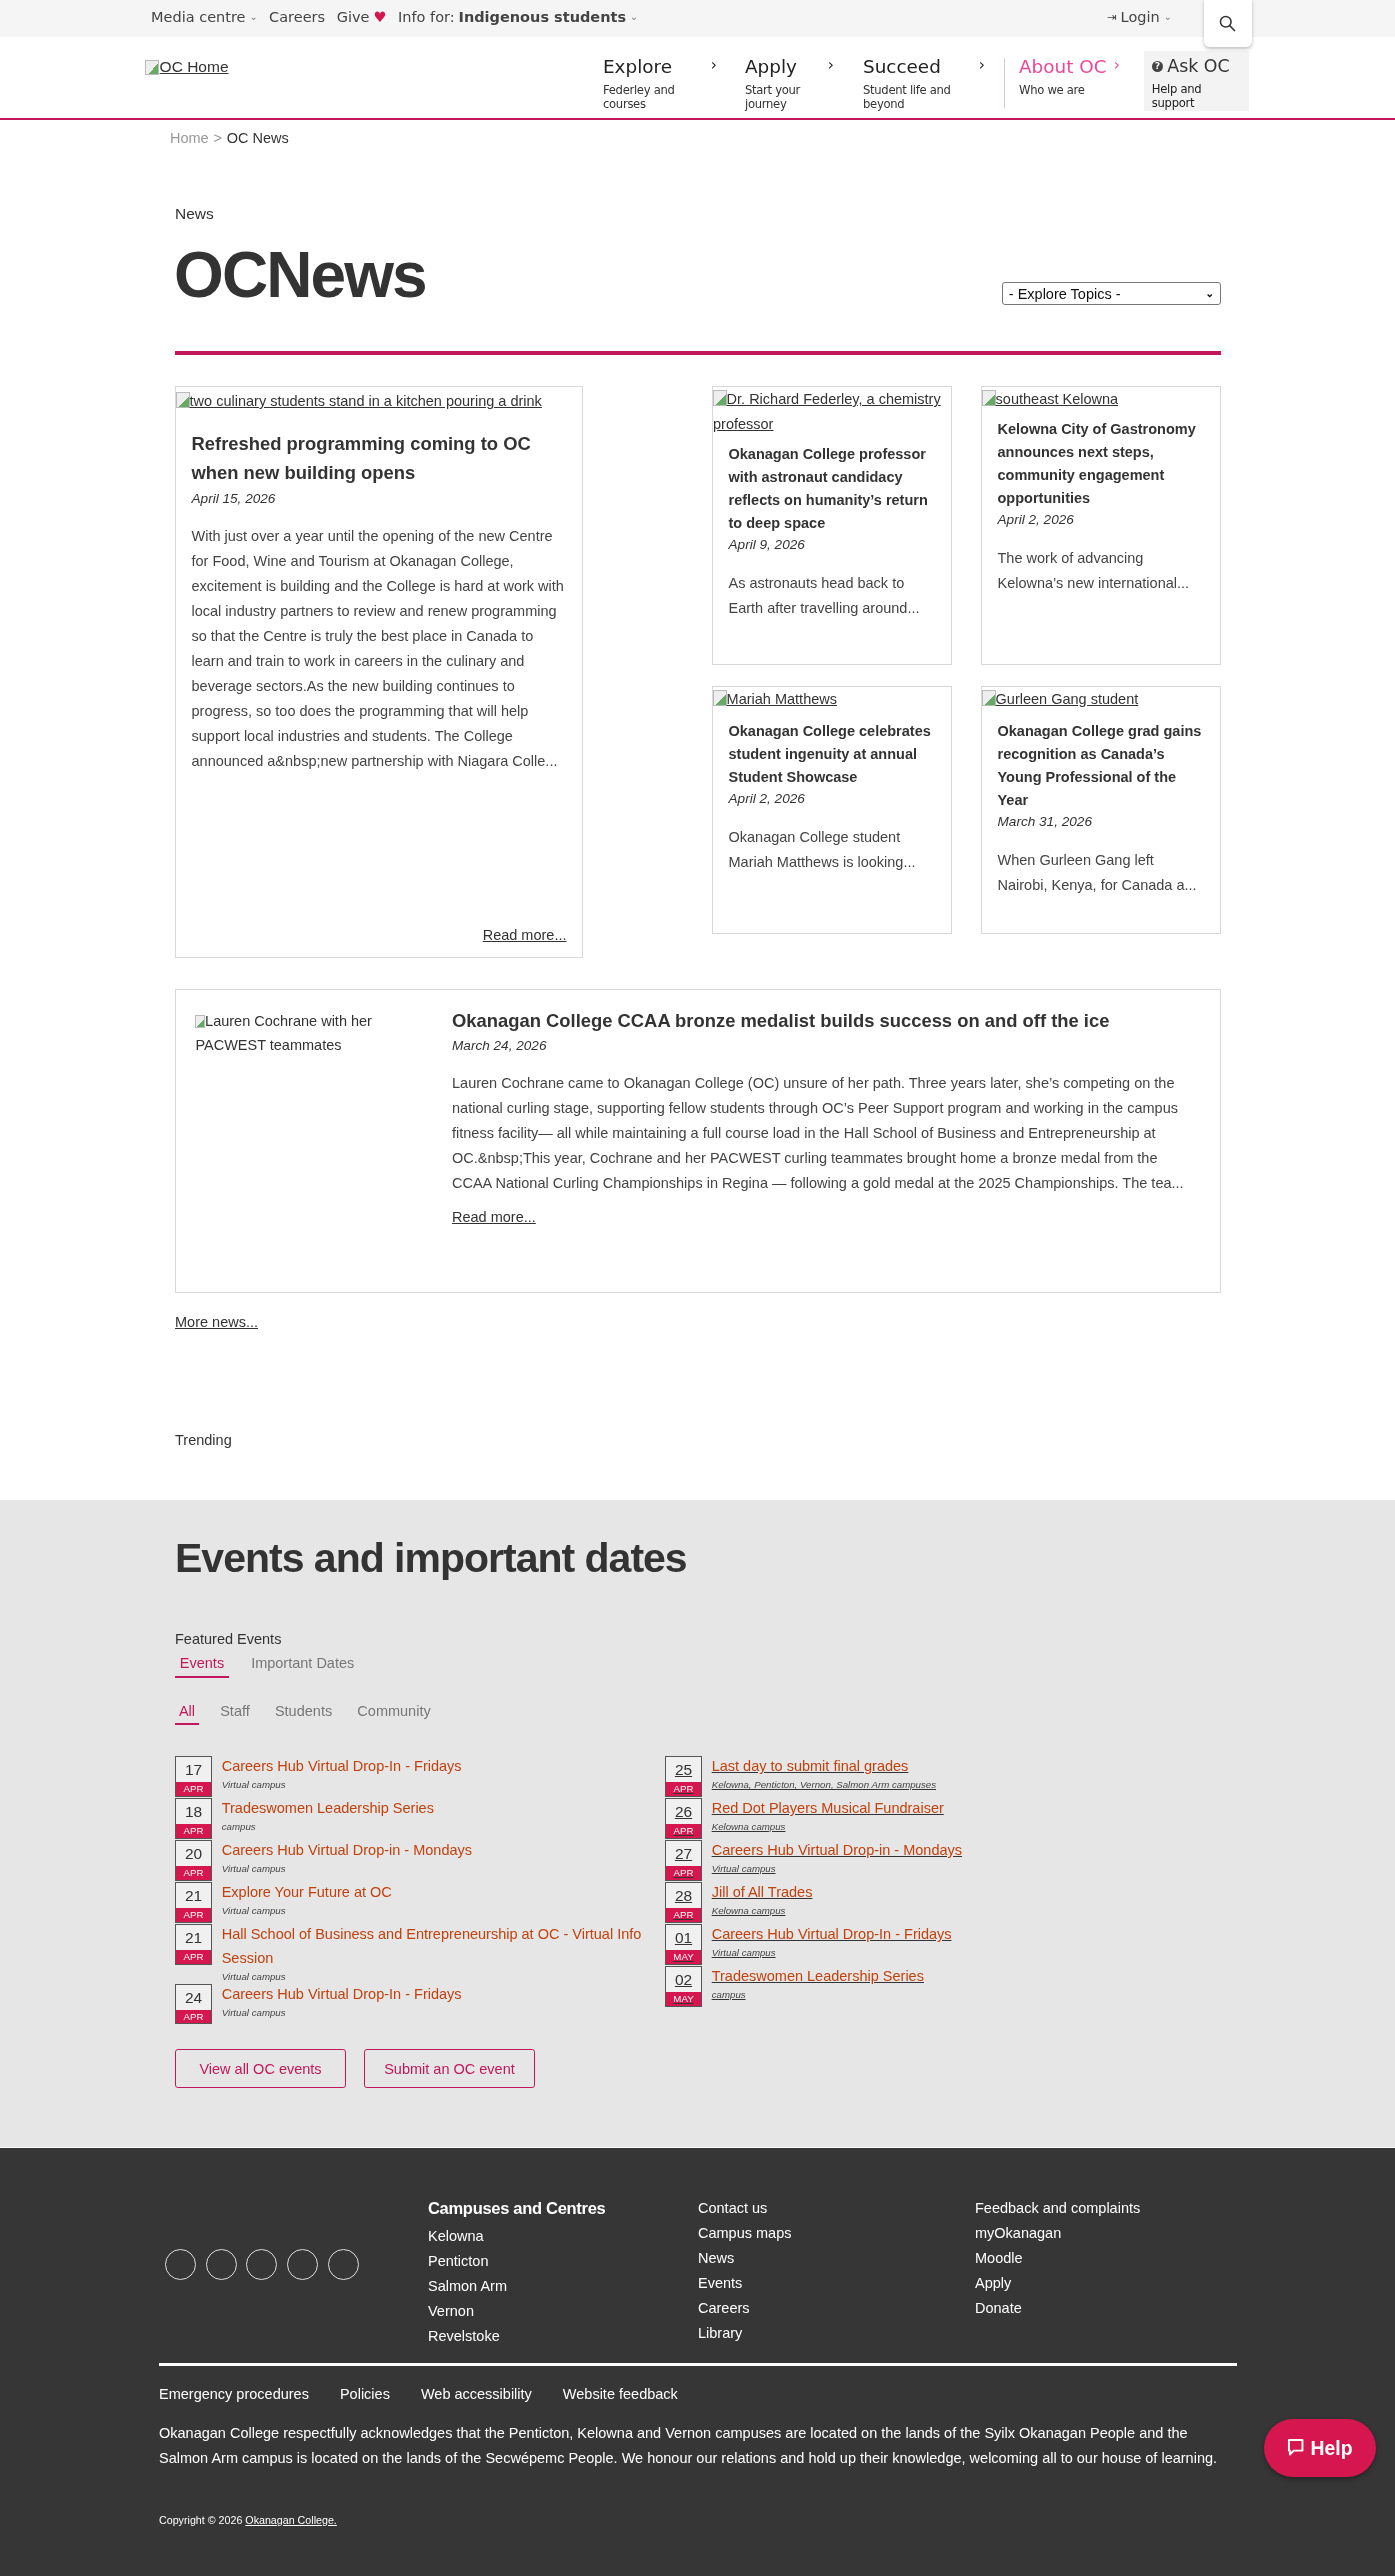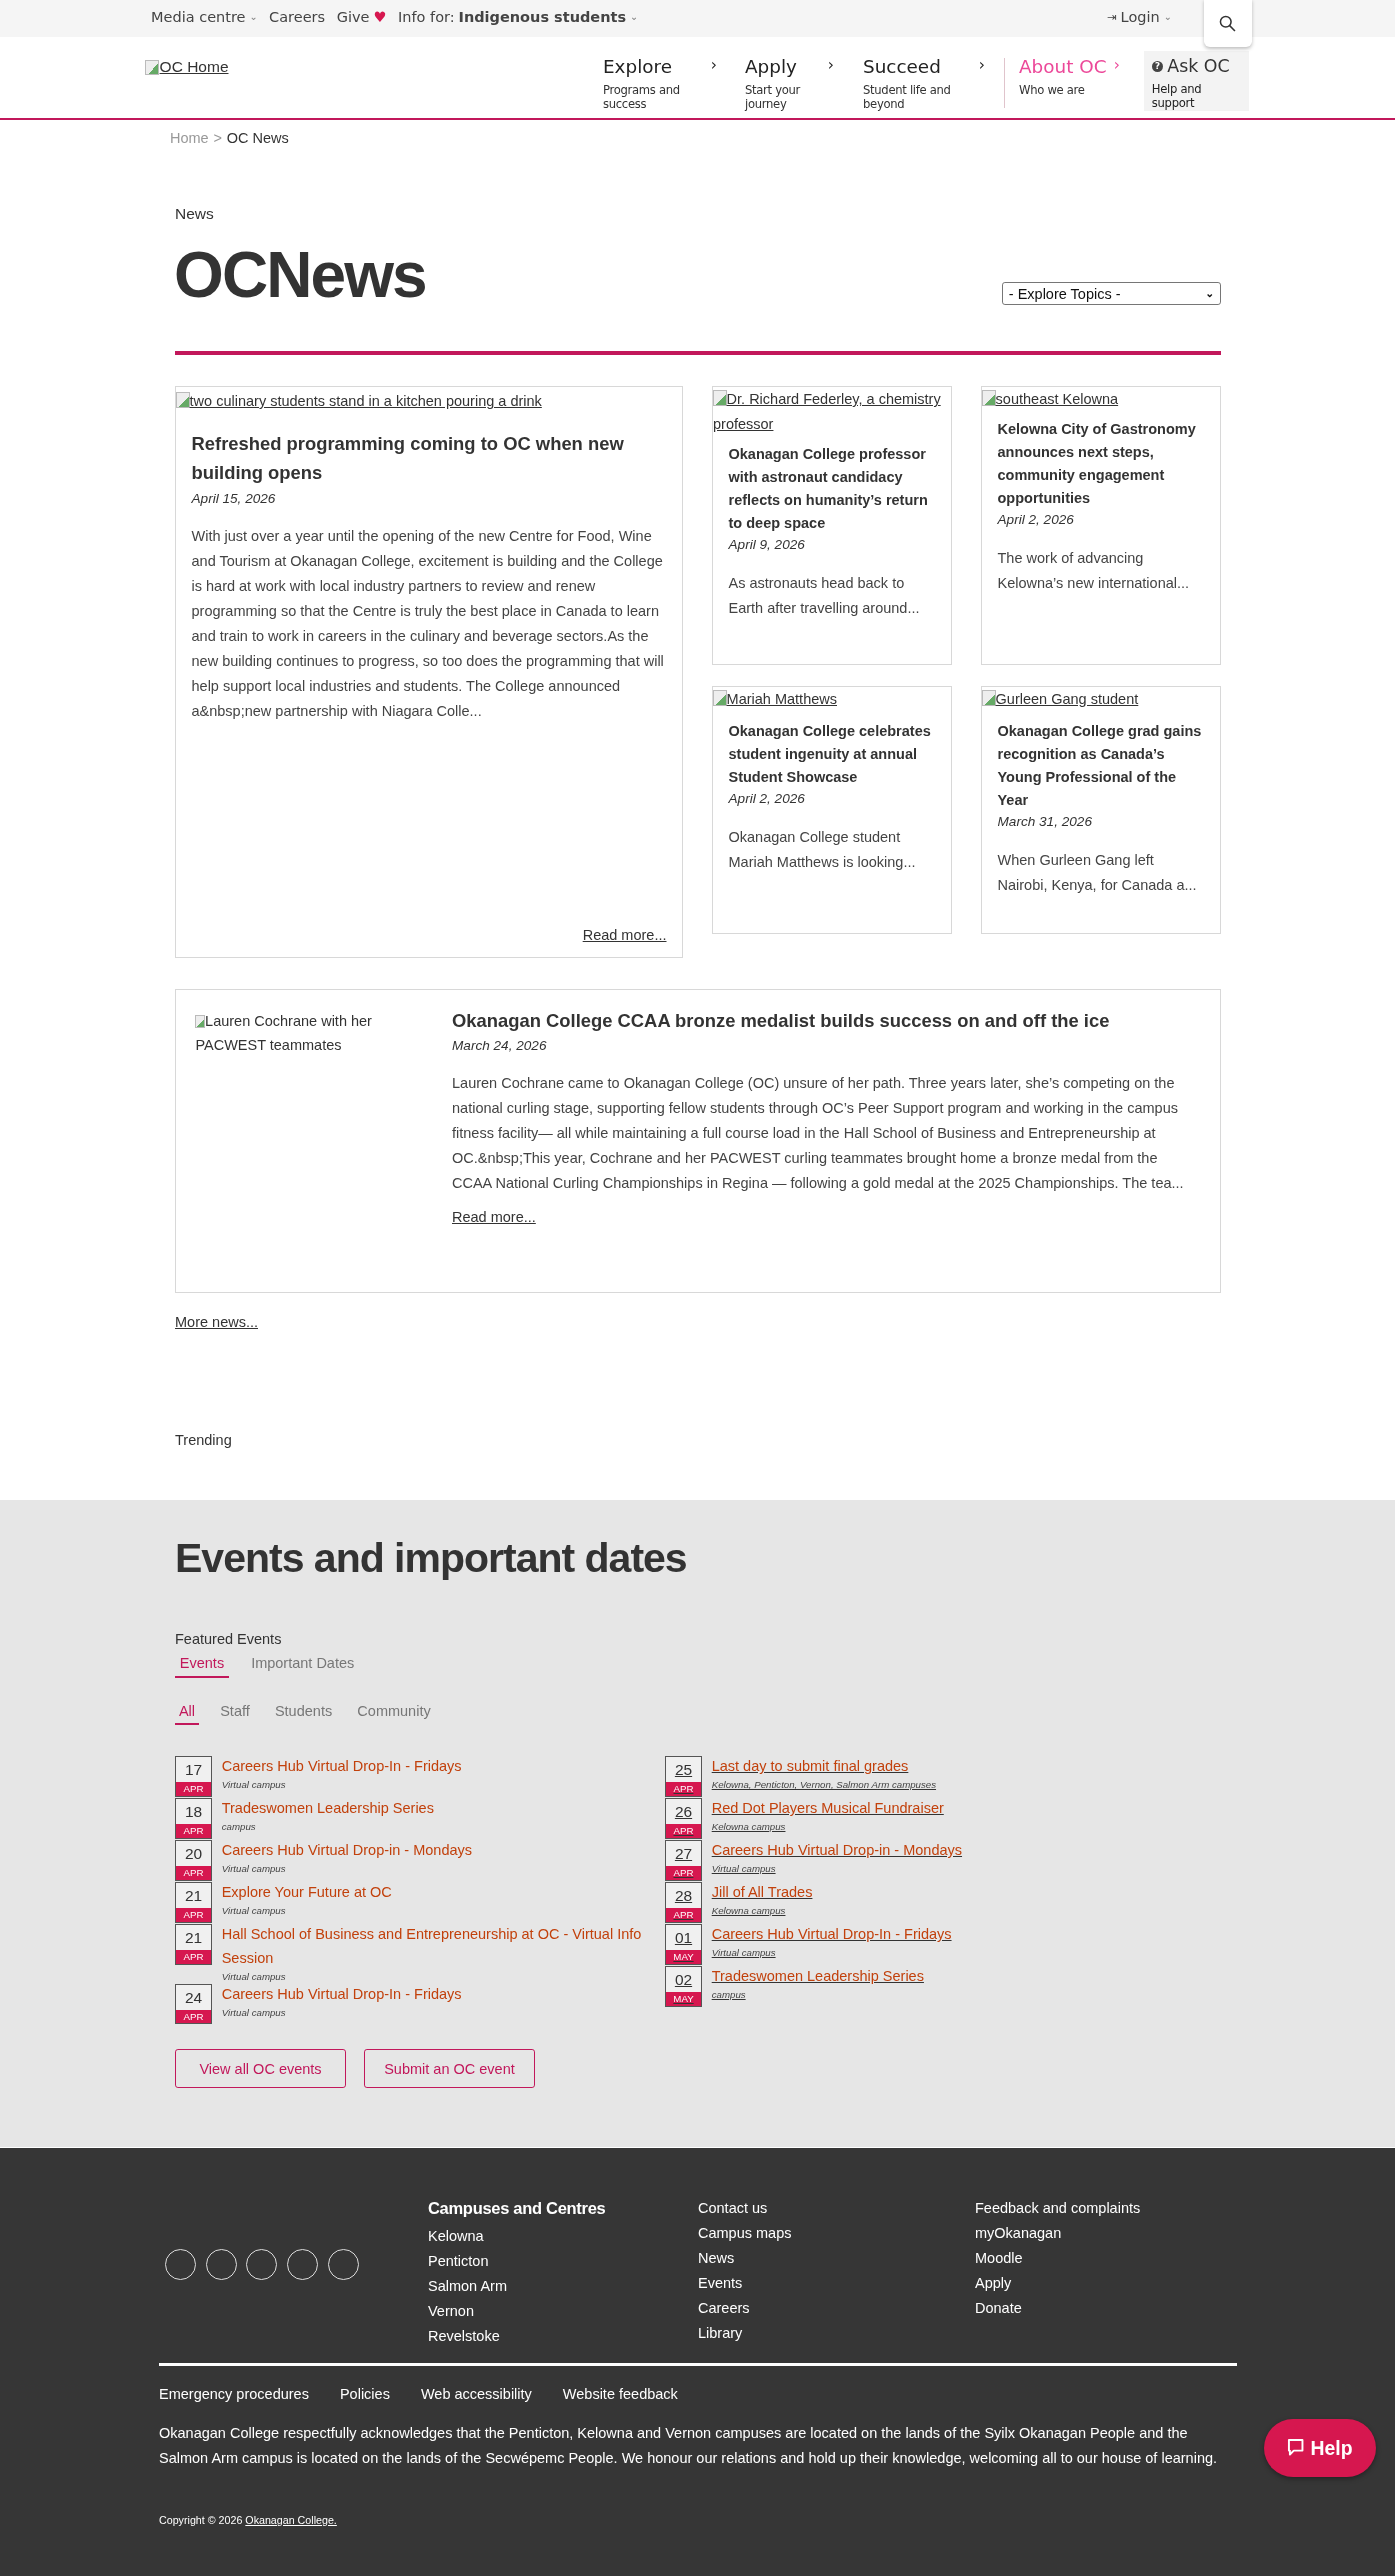--- a/index.html
+++ b/index.html
@@ -41,21 +41,21 @@
   .title-rule { position: absolute; left: 175px; top: 351px; width: 1046px; height: 3.9px; background: #c2185b; }
 
   
   .card { position: absolute; background: #fff; border: 1px solid #d8d8d8; }
   .card .img-alt { font-size: 14.5px; color: #333; text-decoration: underline; line-height: 25px; display: block; padding-left: 0; }
   .card .img-alt .broken { display: inline-block; width: 13.6px; height: 15.5px; border: 1px solid #bbb; vertical-align: -1.9px; background: linear-gradient(135deg,#eee 60%, #6a6 60%); }
   .card h3 { font-weight: bold; color: #333; }
   .card .date { font-style: italic; color: #333; font-size: 13.6px; }
   .card .excerpt { color: #444; }
 
-  .feat { left: 175px; top: 386px; width: 508px; height: 572px; }
+  .feat { left: 175px; top: 386px; width: 408px; height: 572px; }
   .feat .img-alt { margin-top: 1.9px; }
   .feat h3 { margin: 15.5px 15.5px 0; font-size: 18.4px; line-height: 29px; }
   .feat .date { margin: 3.9px 15.5px 0; font-size: 13.6px; }
   .feat .excerpt { margin: 17.4px 15.5px 0; font-size: 14.5px; line-height: 25px; }
   .feat .readmore { position: absolute; right: 15.5px; bottom: 13.6px; font-size: 14.5px; text-decoration: underline; color: #333; }
 
   .small { width: 240px; }
   .small h3 { margin: 15.5px 15.5px 0; font-size: 14.5px; line-height: 23px; }
   .small .date { margin: 1.9px 15.5px 0; font-size: 13.6px; }
   .small .excerpt { margin: 19.4px 15.5px 0; font-size: 14.5px; line-height: 25px; }
@@ -147,21 +147,21 @@
 <div class="mainnav">
   <a class="logo">
       <span class="broken"></span>
       <span>OC Home</span>
     </a>
   <div class="navitem" style="left:603px;width:114px;">
     <div class="t">
         <span>Explore</span>
         <span class="arr">›</span>
       </div>
-    <div class="s">Programs and success</div>
+    <div class="s">Federley and courses</div>
   </div>
   <div class="navitem" style="left:745px;width:89px;">
     <div class="t">
         <span>Apply</span>
         <span class="arr">›</span>
       </div>
     <div class="s">Start your journey</div>
   </div>
   <div class="navitem" style="left:863px;width:122px;">
     <div class="t">

